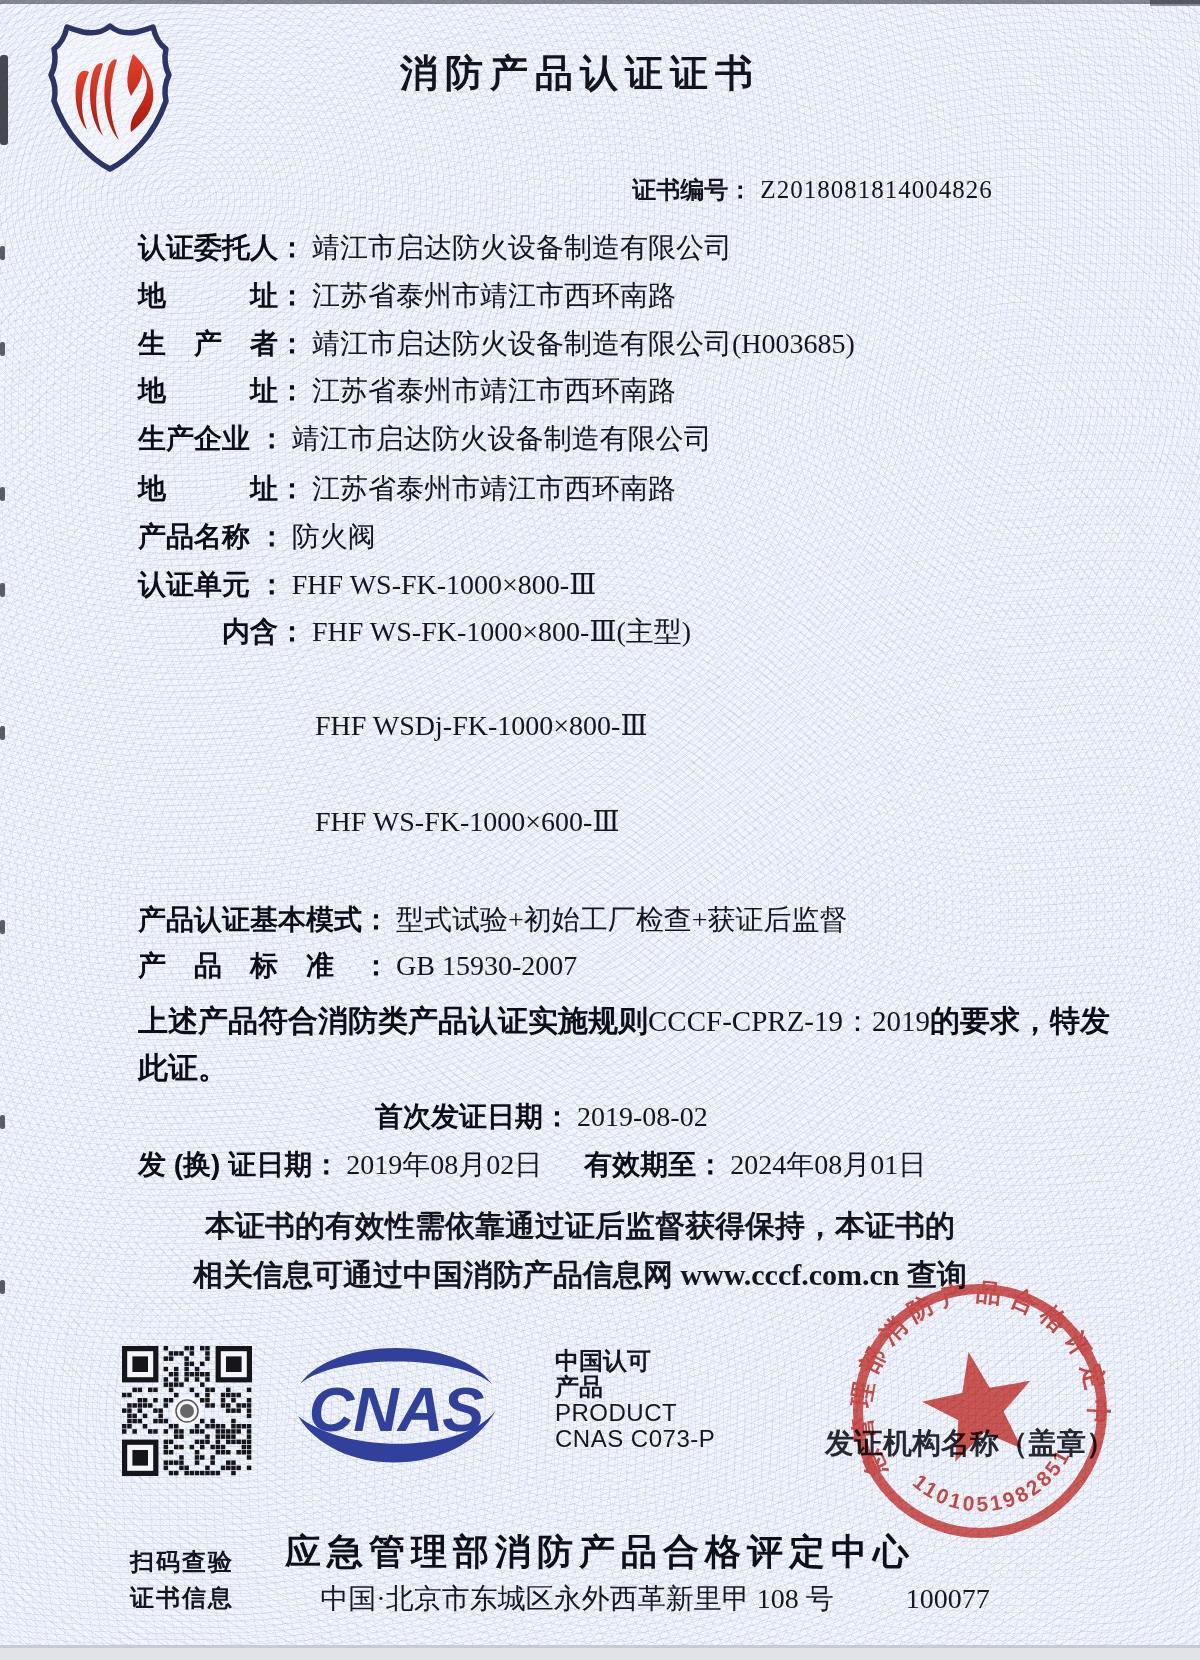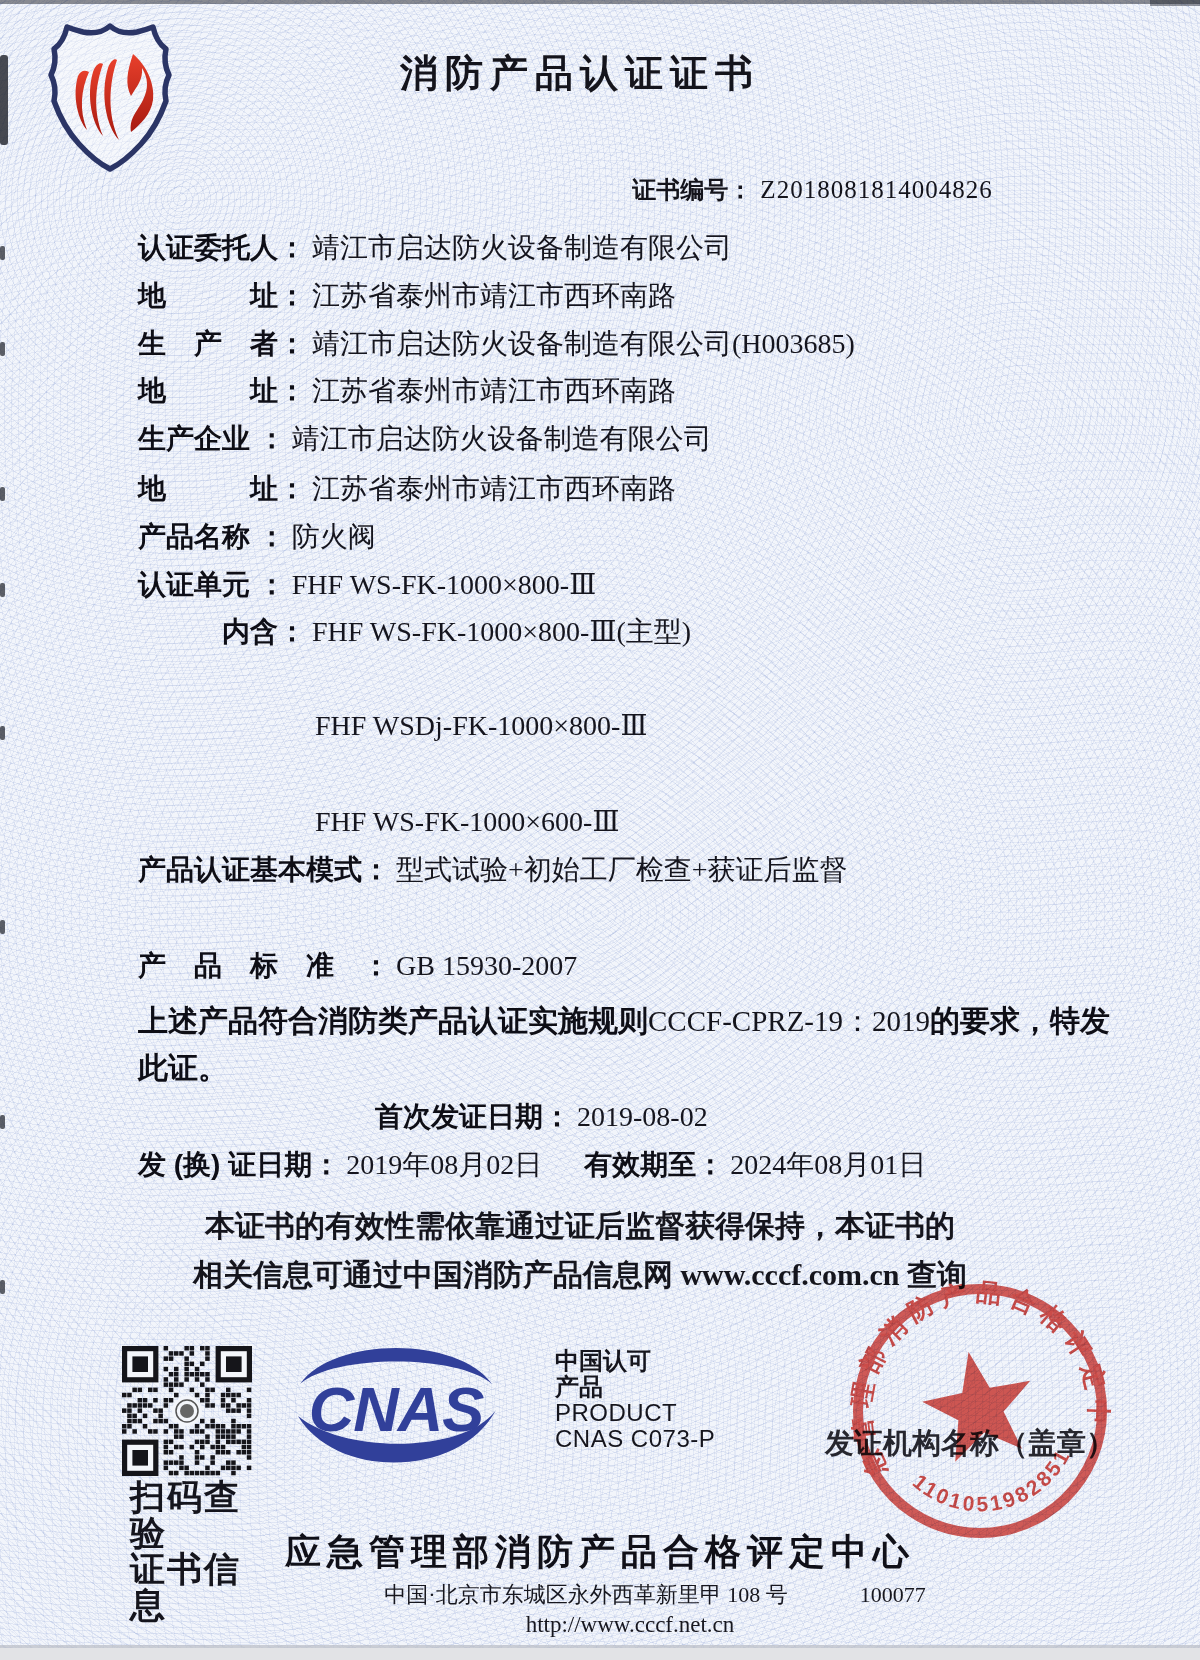--- a/index.html
+++ b/index.html
@@ -51,23 +51,23 @@
   }
   .note{
     position:absolute;left:105px;width:950px;text-align:center;white-space:nowrap;
     font-family:"Liberation Serif","DejaVu Serif",serif;font-weight:600;
     font-size:30px;color:#15151d;
   }
 
   
   .qr{position:absolute;left:122px;top:1346px;width:130px;height:130px;}
   .qr-caption{
-    position:absolute;left:130px;top:1480px;width:130px;
+    position:absolute;left:130px;top:1544px;width:130px;
     font-family:"Liberation Serif","DejaVu Serif",serif;font-weight:600;
-    font-size:35px;line-height:36px;color:#15151d;letter-spacing:2px;
+    font-size:24px;line-height:36px;color:#15151d;letter-spacing:2px;
   }
   .cnas{position:absolute;left:276px;top:1328px;width:240px;height:152px;}
   .cnas-lines{position:absolute;left:555px;top:1348px;line-height:26px;color:#15151d;}
   .cnas-lines .ln{display:block;font-size:24px;}
   .cnas-lines .cn{font-family:"Liberation Serif","DejaVu Serif",serif;font-weight:700;}
   .cnas-lines .en{font-family:"Liberation Sans","DejaVu Sans",sans-serif;font-weight:500;letter-spacing:0.5px;}
 
   .stamp-label{
     position:absolute;left:780px;top:1424px;width:380px;text-align:center;white-space:nowrap;
     font-family:"Liberation Serif","DejaVu Serif",serif;font-weight:600;
@@ -79,21 +79,21 @@
   }
 
   
   .footer-org{
     position:absolute;left:0;top:1528px;width:1200px;text-align:center;
     font-size:36px;font-weight:700;letter-spacing:6px;color:#101018;
   }
   .footer-addr{
     position:absolute;left:0;top:1580px;width:1200px;text-align:center;white-space:nowrap;
     font-family:"Liberation Serif","DejaVu Serif",serif;font-weight:500;
-    font-size:22px;color:#17171f;padding-left:110px;box-sizing:border-box;
+    font-size:28px;color:#17171f;padding-left:110px;box-sizing:border-box;
   }
   .footer-addr .gap{display:inline-block;width:72px;}
   .footer-url{
     position:absolute;left:0;top:1612px;width:1200px;text-align:center;
     font-family:"Liberation Serif","DejaVu Serif",serif;font-weight:500;
     font-size:23px;color:#17171f;padding-left:60px;box-sizing:border-box;
   }
 
   
   .artifact{position:absolute;background:#1d1f28;}
@@ -136,21 +136,21 @@
   <div class="row" style="top:372px"><span class="lbl">地　　　址：</span><span class="val">江苏省泰州市靖江市西环南路</span></div>
   <div class="row" style="top:420px"><span class="lbl">生产企业 ：</span><span class="val">靖江市启达防火设备制造有限公司</span></div>
   <div class="row" style="top:470px"><span class="lbl">地　　　址：</span><span class="val">江苏省泰州市靖江市西环南路</span></div>
   <div class="row" style="top:518px"><span class="lbl">产品名称 ：</span><span class="val">防火阀</span></div>
   <div class="row" style="top:566px"><span class="lbl">认证单元 ：</span><span class="val">FHF WS-FK-1000×800-Ⅲ</span></div>
   <div class="row" style="top:613px"><span class="lbl">　　　内含：</span><span class="val">FHF WS-FK-1000×800-Ⅲ(主型)</span></div>
 
   <div class="row model" style="top:709px"><span class="val">FHF WSDj-FK-1000×800-Ⅲ</span></div>
   <div class="row model" style="top:805px"><span class="val">FHF WS-FK-1000×600-Ⅲ</span></div>
 
-  <div class="row" style="top:851px"><span class="lbl">产品认证基本模式：</span><span class="val">型式试验+初始工厂检查+获证后监督</span></div>
+  <div class="row" style="top:901px"><span class="lbl">产品认证基本模式：</span><span class="val">型式试验+初始工厂检查+获证后监督</span></div>
   <div class="row" style="top:947px"><span class="lbl">产　品　标　准　：</span><span class="val">GB 15930-2007</span></div>
 
   <div class="row stmt" style="top:1001px">
     <span class="stmt-cn">上述产品符合消防类产品认证实施规则</span><span class="stmt-code">CCCF-CPRZ-19：2019</span><span class="stmt-cn">的要求，特发</span>
   </div>
   <div class="row stmt" style="top:1048px">
     <span class="stmt-cn">此证。</span>
   </div>
 
   <div class="row" style="top:1098px;left:375px">
@@ -416,21 +416,20 @@
         <textPath href="#arcBot" startOffset="50%" text-anchor="middle">1101051982851</textPath>
       </text>
       <polygon points="0,-60 14,-21 55,-20 23,5 34,45 0,22 -34,45 -23,5 -55,-20 -14,-21" fill="#d23c36" opacity="0.95"></polygon>
     </svg>
   </div>
 
   <div class="footer-org">应急管理部消防产品合格评定中心</div>
   <div class="footer-addr">
     <span>中国·北京市东城区永外西革新里甲 108 号</span><span class="gap"></span><span>100077</span>
   </div>
-  <div class="footer-url">http://www.cccf.net.cn</div>
 
   <div class="artifact top-strip"></div>
   <div class="artifact tl-bar"></div>
   <div class="artifact tr-mark"></div>
   <div class="artifact dash" style="top:246px"></div>
   <div class="artifact dash" style="top:342px"></div>
   <div class="artifact dash" style="top:487px"></div>
   <div class="artifact dash" style="top:583px"></div>
   <div class="artifact dash" style="top:726px"></div>
   <div class="artifact dash" style="top:920px"></div>

